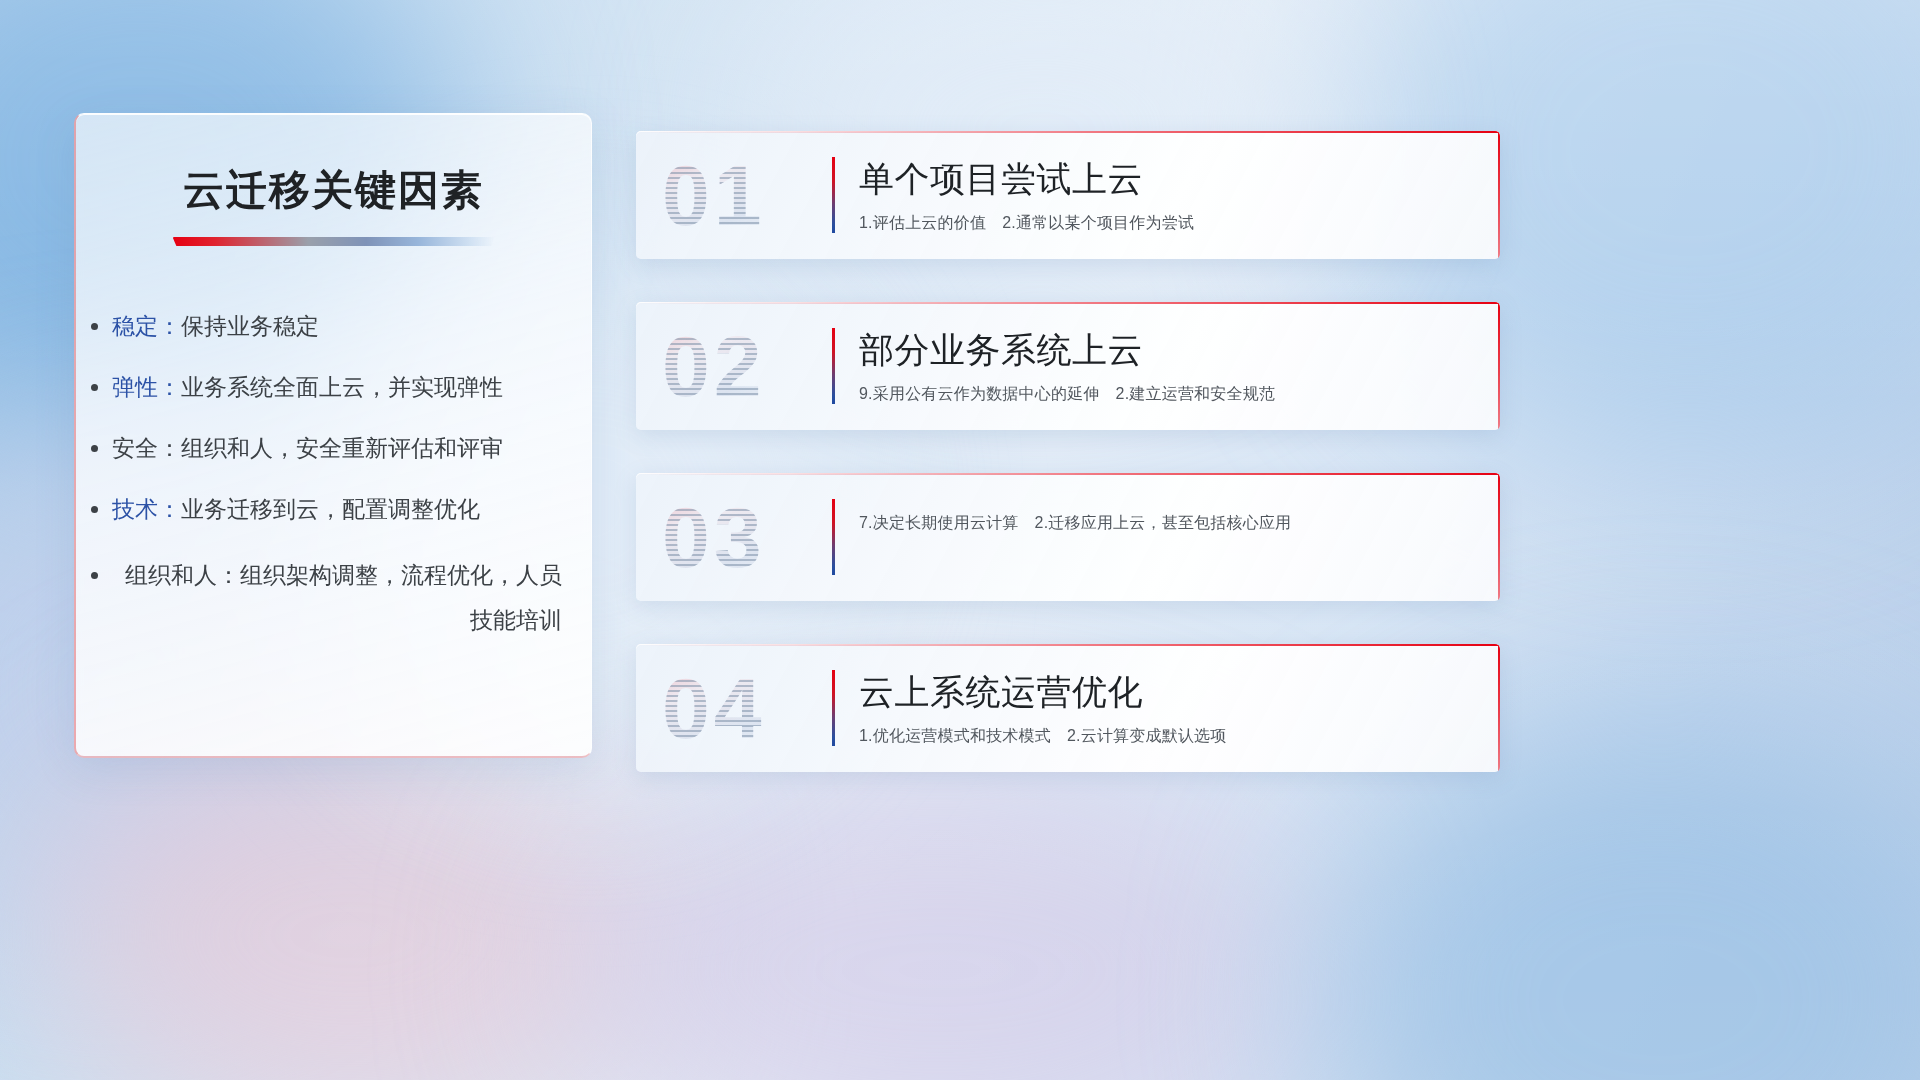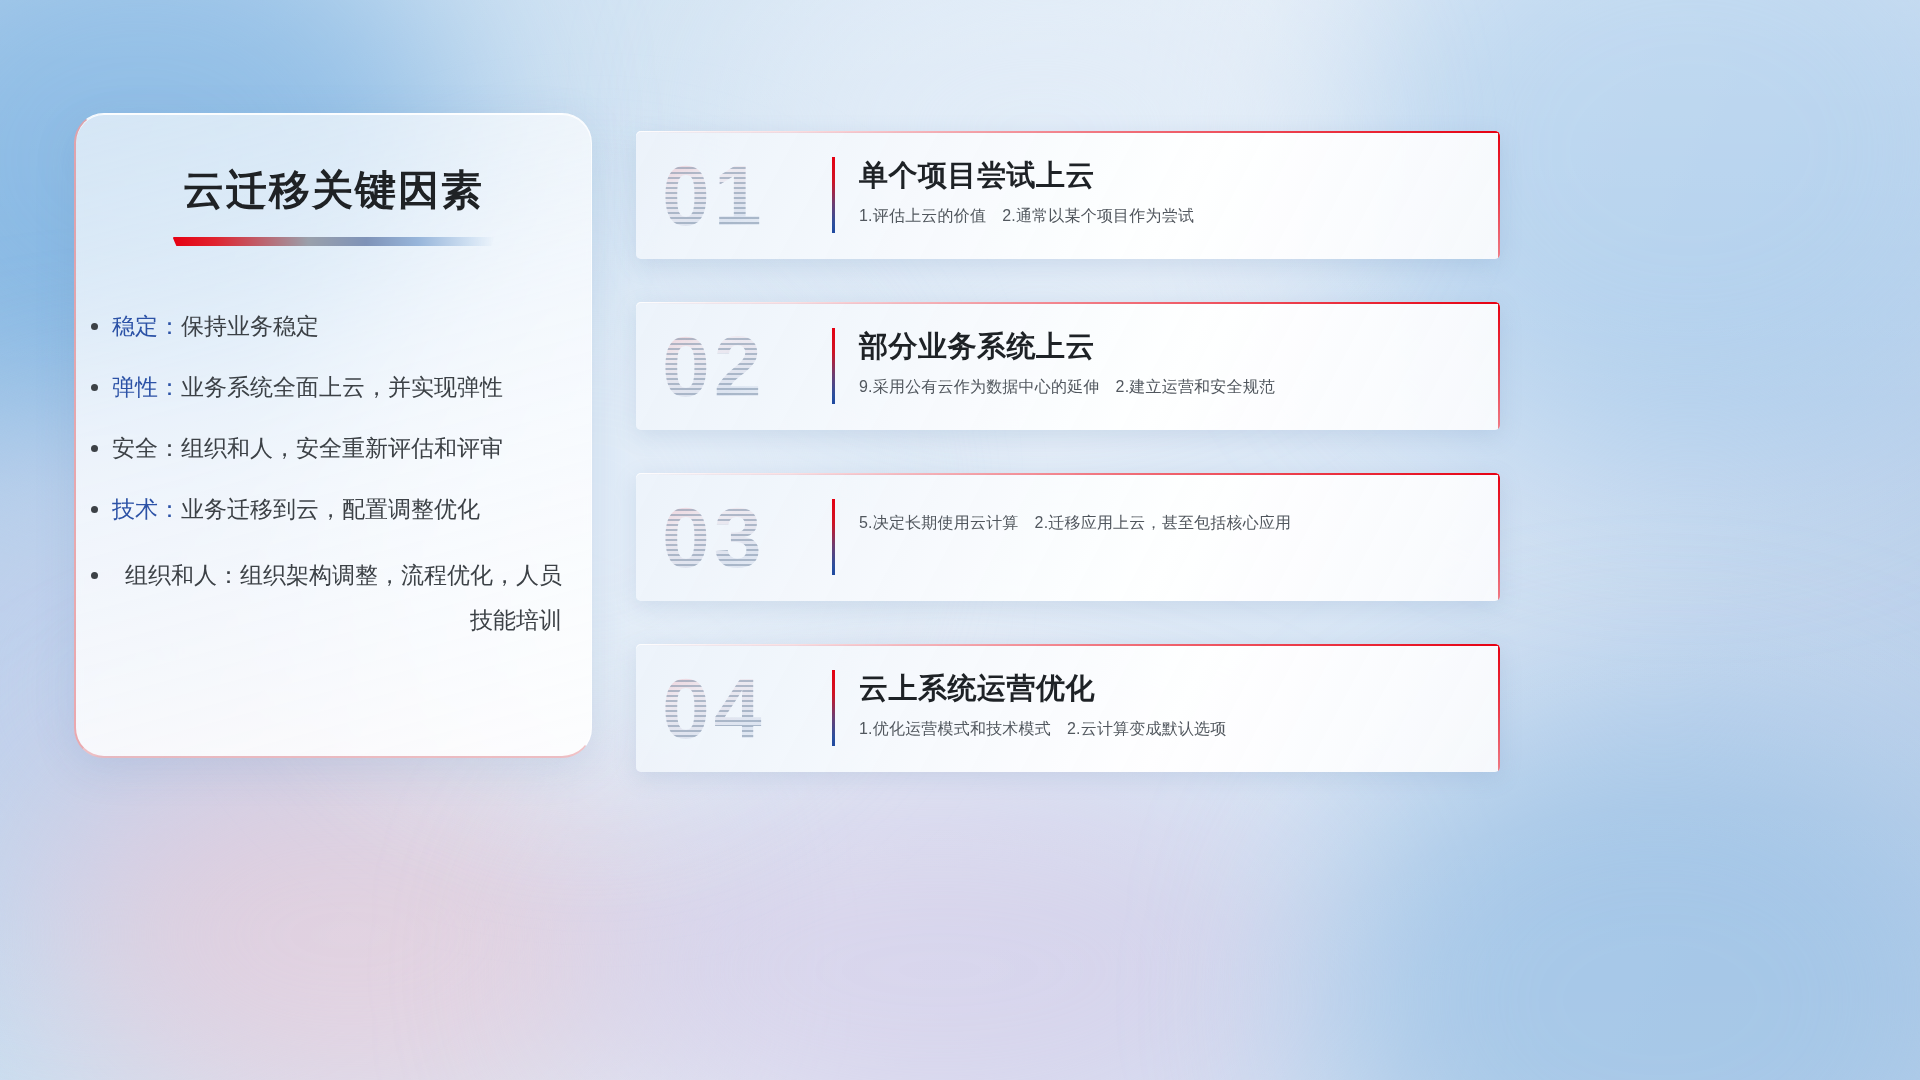--- a/index.html
+++ b/index.html
@@ -38,21 +38,21 @@
     position:absolute; inset:0;
     background:linear-gradient(180deg,rgba(255,255,255,.18),rgba(255,255,255,0) 38%,rgba(255,255,255,.10) 100%);
   }
 
   
   #stage { position:absolute; inset:0; }
 
   
   #left-panel {
     position:absolute; left:74px; top:113px; width:518px; height:645px;
-    border-radius:30px;
+    border-radius:10px;
     background:linear-gradient(165deg,rgba(255,255,255,.62) 0%,rgba(250,252,255,.80) 40%,rgba(255,255,255,.90) 100%);
     border:1px solid rgba(255,255,255,.75);
     border-left:2px solid rgba(226,120,126,.62);
     border-bottom:2px solid rgba(226,120,126,.45);
     box-shadow:0 10px 40px rgba(90,130,180,.16), inset 0 1px 0 rgba(255,255,255,.9);
     backdrop-filter:blur(4px);
     overflow:hidden;
   }
   #panel-title {
     margin:49px 0 0 0; text-align:center;
@@ -114,21 +114,21 @@
     background-image:linear-gradient(160deg,rgba(230,0,18,.22) 0%,rgba(230,0,18,.05) 30%,rgba(60,90,150,.13) 75%,rgba(60,90,150,.05) 100%);
     -webkit-text-fill-color:transparent;
     opacity:.9; user-select:none;
   }
   .card-bar {
     position:absolute; left:196px; top:26px; width:3px; height:76px;
     background:linear-gradient(180deg,#e60012 0%,#cf1324 32%,#6b3e72 62%,#2b4f9e 88%,#1f4aa0 100%);
   }
   .card-text { position:absolute; left:223px; top:27px; right:24px; }
   .card-title {
-    font-size:29px; font-weight:bold; color:#1e2226; letter-spacing:.5px;
+    font-size:35px; font-weight:normal; color:#1e2226; letter-spacing:.5px;
     line-height:1.2;
   }
   .card-sub {
     margin-top:13px; font-size:16px; color:#51575e; letter-spacing:.2px;
     line-height:1.3;
   }
   .card-sub .gap { display:inline-block; width:16px; }
 </style>
 </head>
 <body>
@@ -177,21 +177,21 @@
         <div class="card-text">
           <div class="card-title">部分业务系统上云</div>
           <div class="card-sub"><span>9.采用公有云作为数据中心的延伸</span><span class="gap"></span><span>2.建立运营和安全规范</span></div>
         </div>
       </article>
       <article class="card">
         <div class="card-num-tint">03</div>
         <div class="card-num">03</div>
         <div class="card-bar"></div>
         <div class="card-text">
-          <div class="card-sub"><span>5.决定长期使用云计算</span><span class="gap"></span><span>2.迁移应用上云，甚至包括核心应用</span></div>
+          <div class="card-sub"><span>7.决定长期使用云计算</span><span class="gap"></span><span>2.迁移应用上云，甚至包括核心应用</span></div>
         </div>
       </article>
       <article class="card">
         <div class="card-num-tint">04</div>
         <div class="card-num">04</div>
         <div class="card-bar"></div>
         <div class="card-text">
           <div class="card-title">云上系统运营优化</div>
           <div class="card-sub"><span>1.优化运营模式和技术模式</span><span class="gap"></span><span>2.云计算变成默认选项</span></div>
         </div>

